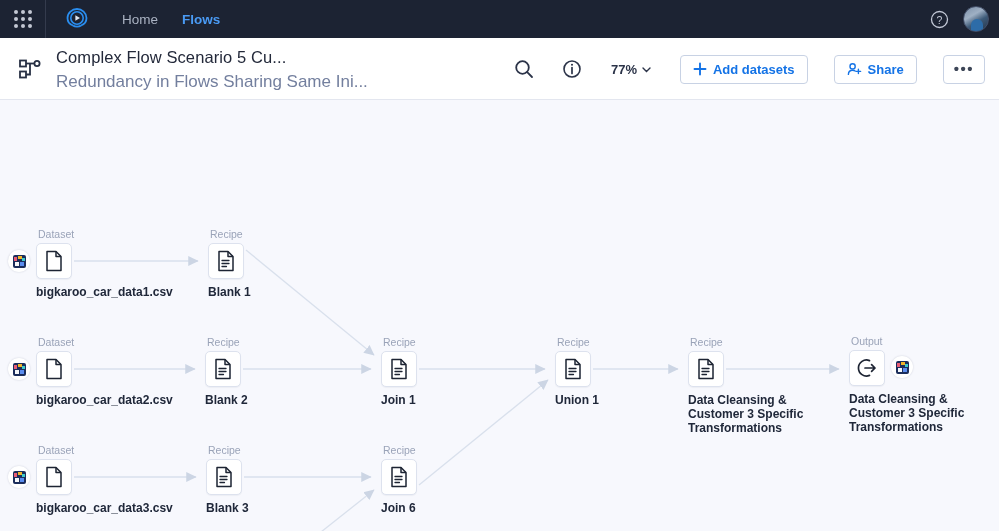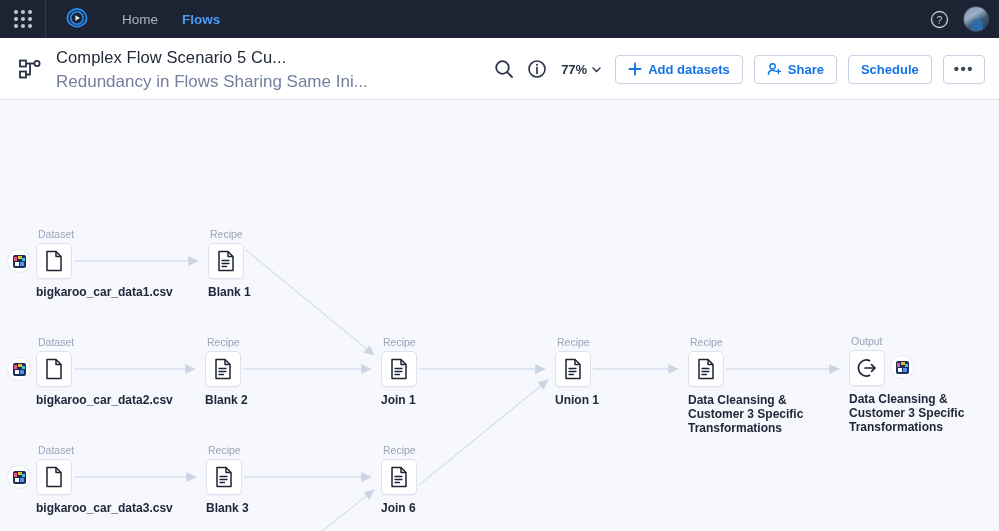--- a/index.html
+++ b/index.html
@@ -73,21 +73,21 @@
     font-size: 16.5px; color: #23293a; letter-spacing: .1px;
     line-height: 20px; white-space: nowrap;
   }
   .title-sub {
     font-size: 17px; color: #737f9e; line-height: 16px;
     margin-top: 7px; white-space: nowrap;
   }
 
   .toolbar {
     position: absolute; right: 14px; top: 0; height: 62px;
-    display: flex; align-items: center; gap: 11px;
+    display: flex; align-items: center; gap: 26px;
   }
   .tb-icon { cursor: pointer; display: flex; align-items: center; justify-content: center; }
   .zoom-ctl {
     display: flex; align-items: center; gap: 4px;
     font-size: 13px; font-weight: bold; color: #2b3348;
     cursor: pointer; padding: 0 2px;
   }
   .btn {
     height: 29px; border: 1px solid #c8d2e4; border-radius: 4px;
     background: #fff; color: #1473e6;
@@ -231,23 +231,20 @@
 
     <button class="btn">
       <svg width="15" height="15" viewBox="0 0 15 15">
         <circle cx="5.6" cy="4.4" r="2.6" fill="none" stroke="#1473e6" stroke-width="1.4"></circle>
         <path d="M1.4 12.4 C1.4 9.6 3.3 8.2 5.6 8.2 C6.6 8.2 7.5 8.5 8.2 9" fill="none" stroke="#1473e6" stroke-width="1.4" stroke-linecap="round"></path>
         <path d="M11.4 7.2 V11.6 M9.2 9.4 H13.6" stroke="#1473e6" stroke-width="1.4" stroke-linecap="round"></path>
       </svg>
       <span>Share</span>
     </button>
 
-    <button class="btn">
-      <span>Schedule</span>
-    </button>
 
     <button class="btn icon-only">
       <span class="dots-h">•••</span>
     </button>
   </div>
 </div>
 
 <div class="canvas">
   <svg class="edges">
     <defs>

